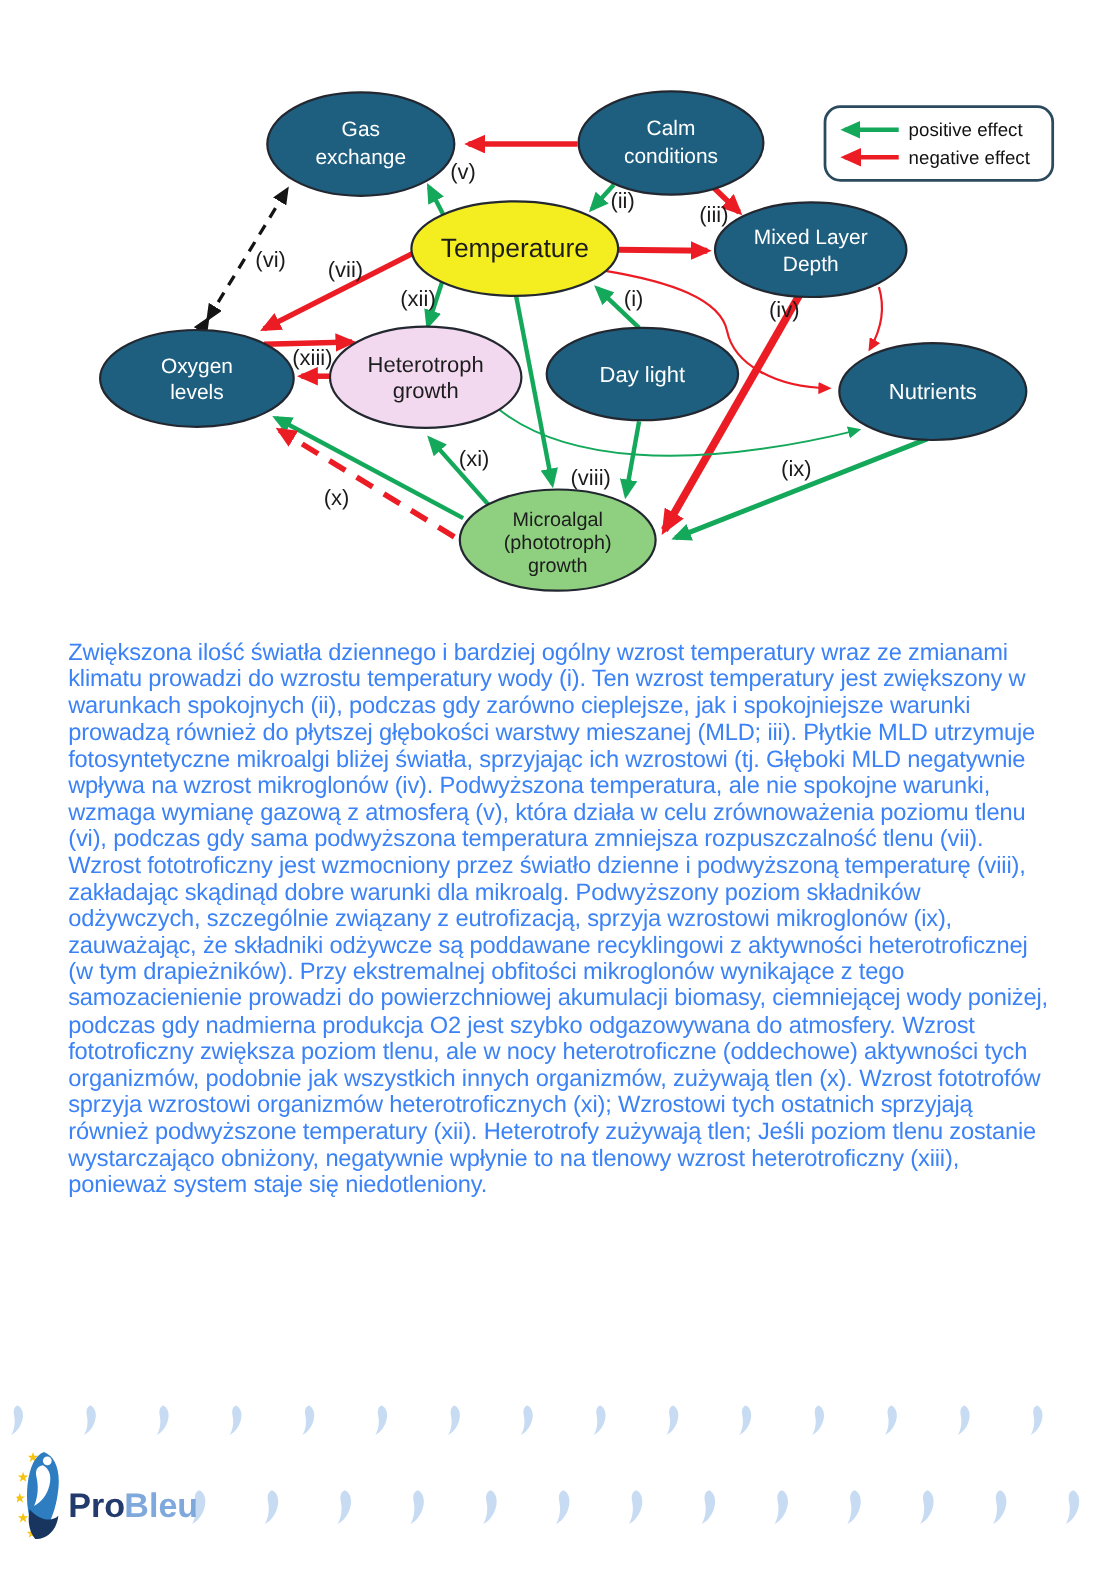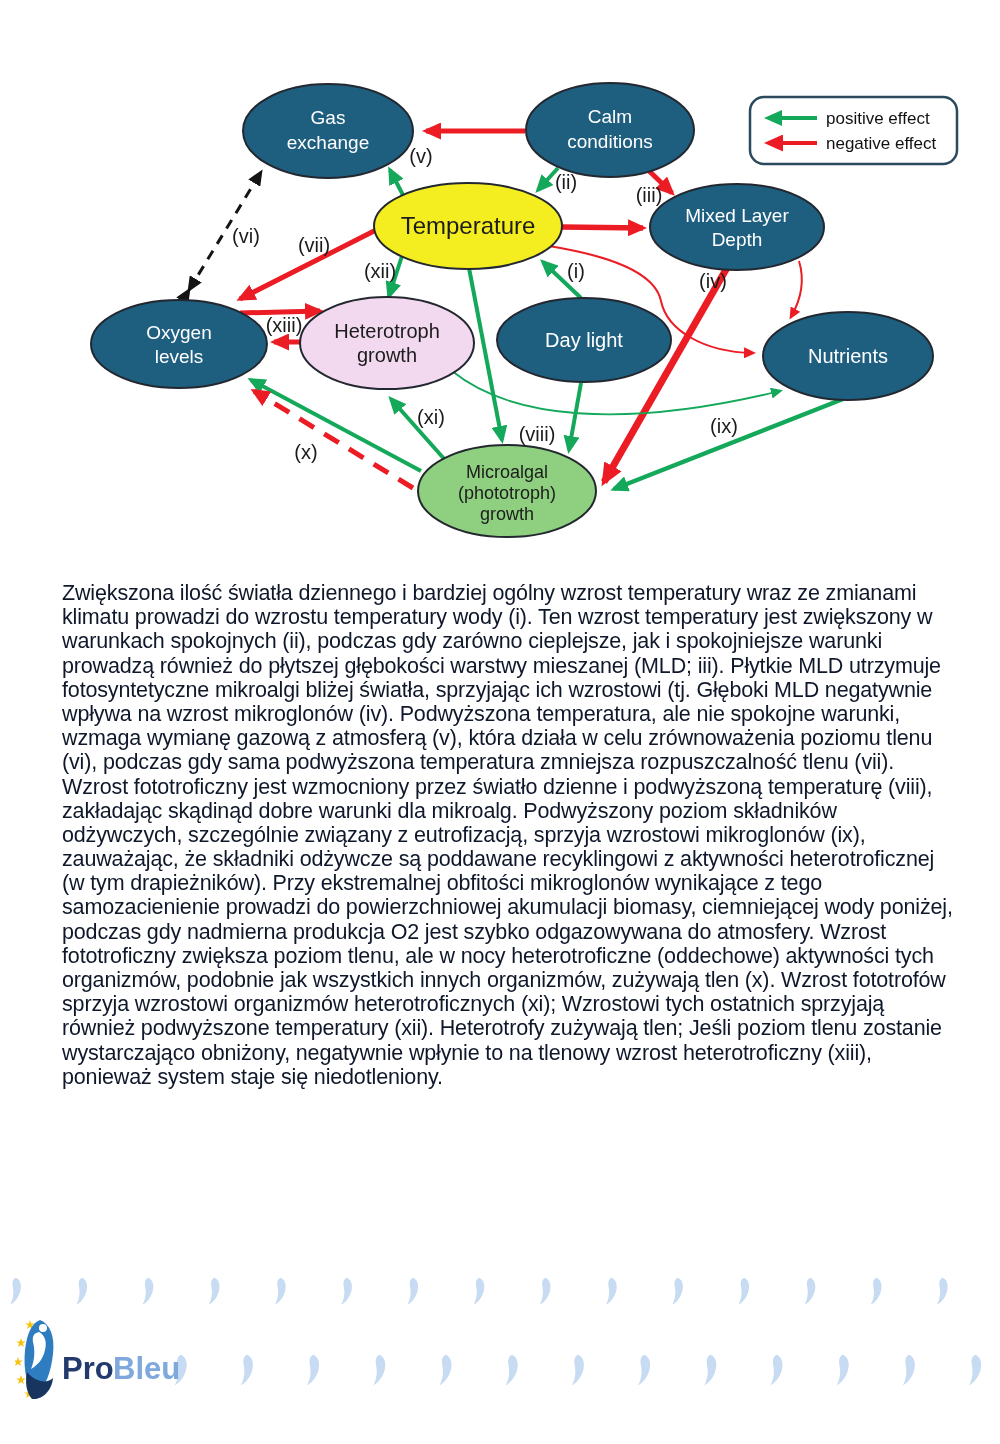--- a/index.html
+++ b/index.html
@@ -12,21 +12,21 @@
   .node-label-dark{fill:#1c1c1c;font-size:20px;text-anchor:middle;font-family:"Liberation Sans",sans-serif;}
   .edge-label{fill:#1b1b1b;font-size:20px;text-anchor:middle;font-family:"Liberation Sans",sans-serif;}
   .legend-text{fill:#111111;font-size:17px;font-family:"Liberation Sans",sans-serif;}
   .article{position:absolute;left:62px;top:581px;width:893px;color:#3a3a3a;}
   .article h2{
     margin:0 0 6px 0;max-width:825px;color:#161616;
     font-size:22.5px;line-height:1.13;letter-spacing:0.1px;font-weight:bold;
   }
   .article p{
     margin:0;font-size:21.5px;line-height:1.125;letter-spacing:-0.15px;
-    color:#0f172a;
+    color:#3b82f6;
   }
   #drops{position:absolute;left:0;top:1270px;}
   #logo{position:absolute;left:15px;top:1312px;}
   .logo-pro{fill:#233a6d;font-weight:bold;font-size:31px;font-family:"Liberation Sans",sans-serif;}
   .logo-bleu{fill:#7fa9dc;font-weight:bold;font-size:31px;font-family:"Liberation Sans",sans-serif;}
 </style>
 </head>
 <body>
 
 <svg id="diagram" width="1000" height="570" viewBox="0 0 1000 570">

